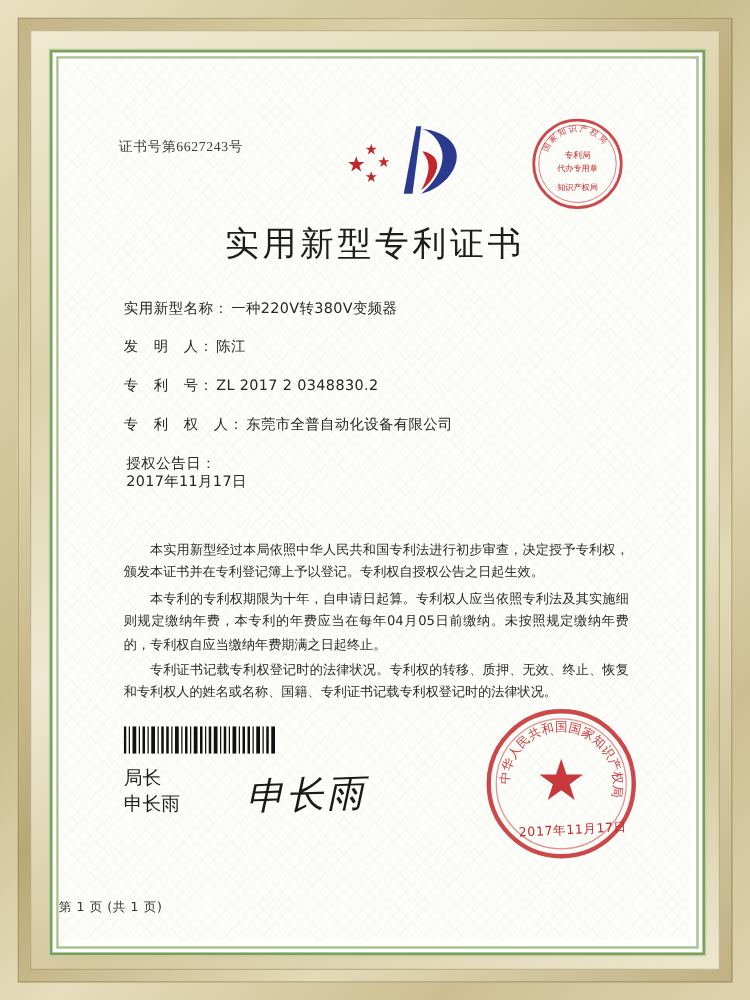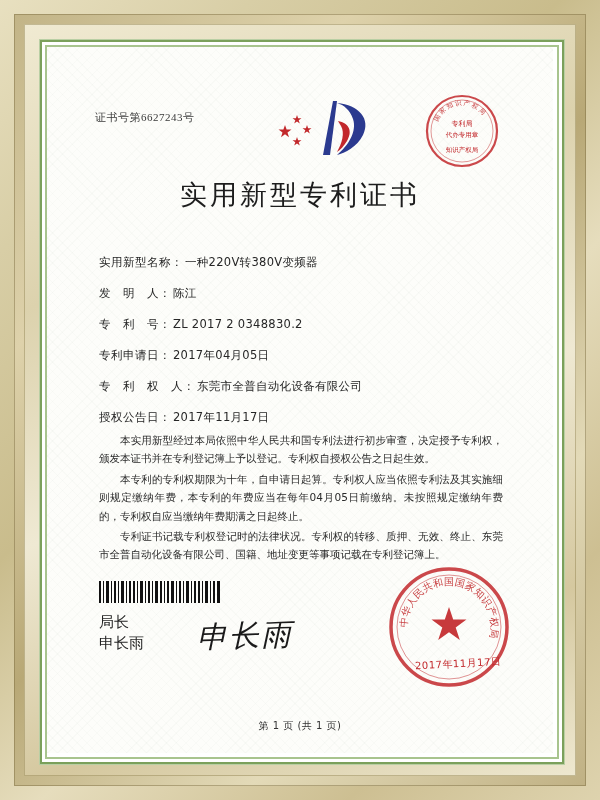--- a/index.html
+++ b/index.html
@@ -97,39 +97,39 @@
     font-size: 27px;
     font-weight: normal;
     letter-spacing: 3px;
     color: #1d1d1d;
   }
 
   
   .fields {
     position: absolute;
     left: 52px;
-    top: 208px;
+    top: 192px;
     width: 400px;
   }
   .field-row {
     display: flex;
     align-items: baseline;
     margin-bottom: 16px;
     font-size: 11.5px;
     color: #262626;
   }
   .field-label {
     white-space: nowrap;
     letter-spacing: 0.5px;
   }
   .field-value {
     margin-left: 2px;
     letter-spacing: 0.3px;
   }
-  .field-row.tight { margin-bottom: 15px; }
+  .field-row.tight { margin-bottom: 15px; flex-direction: column; }
 
   
   .body {
     position: absolute;
     left: 52px;
     top: 384px;
     width: 404px;
     font-size: 10.5px;
     line-height: 1.75;
     color: #2a2a2a;
@@ -184,21 +184,21 @@
     font-size: 10px;
     color: #c2282b;
     letter-spacing: 0.5px;
     transform: rotate(-3deg);
   }
 
   .page-foot {
     position: absolute;
     left: 0; right: 0;
     bottom: 20px;
-    text-align: center;
+    text-align: left;
     font-size: 10px;
     color: #333;
     letter-spacing: 0.5px;
   }
 </style>
 </head>
 <body>
 
 <div id="page">
   <div class="frame-outer"></div>
@@ -254,37 +254,33 @@
       </div>
       <div class="field-row">
         <span class="field-label">发　明　人：</span>
         <span class="field-value">陈江</span>
       </div>
       <div class="field-row">
         <span class="field-label">专　利　号：</span>
         <span class="field-value">ZL 2017 2 0348830.2</span>
       </div>
       <div class="field-row">
-        <span class="field-label">专利申请日：</span>
-        <span class="field-value">2017年04月05日</span>
-      </div>
-      <div class="field-row">
         <span class="field-label">专　利　权　人：</span>
         <span class="field-value">东莞市全普自动化设备有限公司</span>
       </div>
       <div class="field-row tight">
         <span class="field-label">授权公告日：</span>
         <span class="field-value">2017年11月17日</span>
       </div>
     </div>
 
     <div class="body">
       <p>本实用新型经过本局依照中华人民共和国专利法进行初步审查，决定授予专利权，颁发本证书并在专利登记簿上予以登记。专利权自授权公告之日起生效。</p>
       <p>本专利的专利权期限为十年，自申请日起算。专利权人应当依照专利法及其实施细则规定缴纳年费，本专利的年费应当在每年04月05日前缴纳。未按照规定缴纳年费的，专利权自应当缴纳年费期满之日起终止。</p>
-      <p>专利证书记载专利权登记时的法律状况。专利权的转移、质押、无效、终止、东莞市全普自动化设备有限公司、国籍、地址变更等事项记载在专利登记簿上。</p>
+      <p>专利证书记载专利权登记时的法律状况。专利权的转移、质押、无效、终止、恢复和专利权人的姓名或名称、国籍、专利证书记载专利权登记时的法律状况。</p>
     </div>
 
     <div class="barcode">
       <svg width="122" height="22" viewBox="0 0 122 22">
         <g fill="#111">
           <rect x="0" y="0" width="2" height="22"></rect>
             <rect x="4" y="0" width="1" height="22"></rect>
           <rect x="7" y="0" width="3" height="22"></rect>
             <rect x="12" y="0" width="1" height="22"></rect>
           <rect x="15" y="0" width="2" height="22"></rect>

